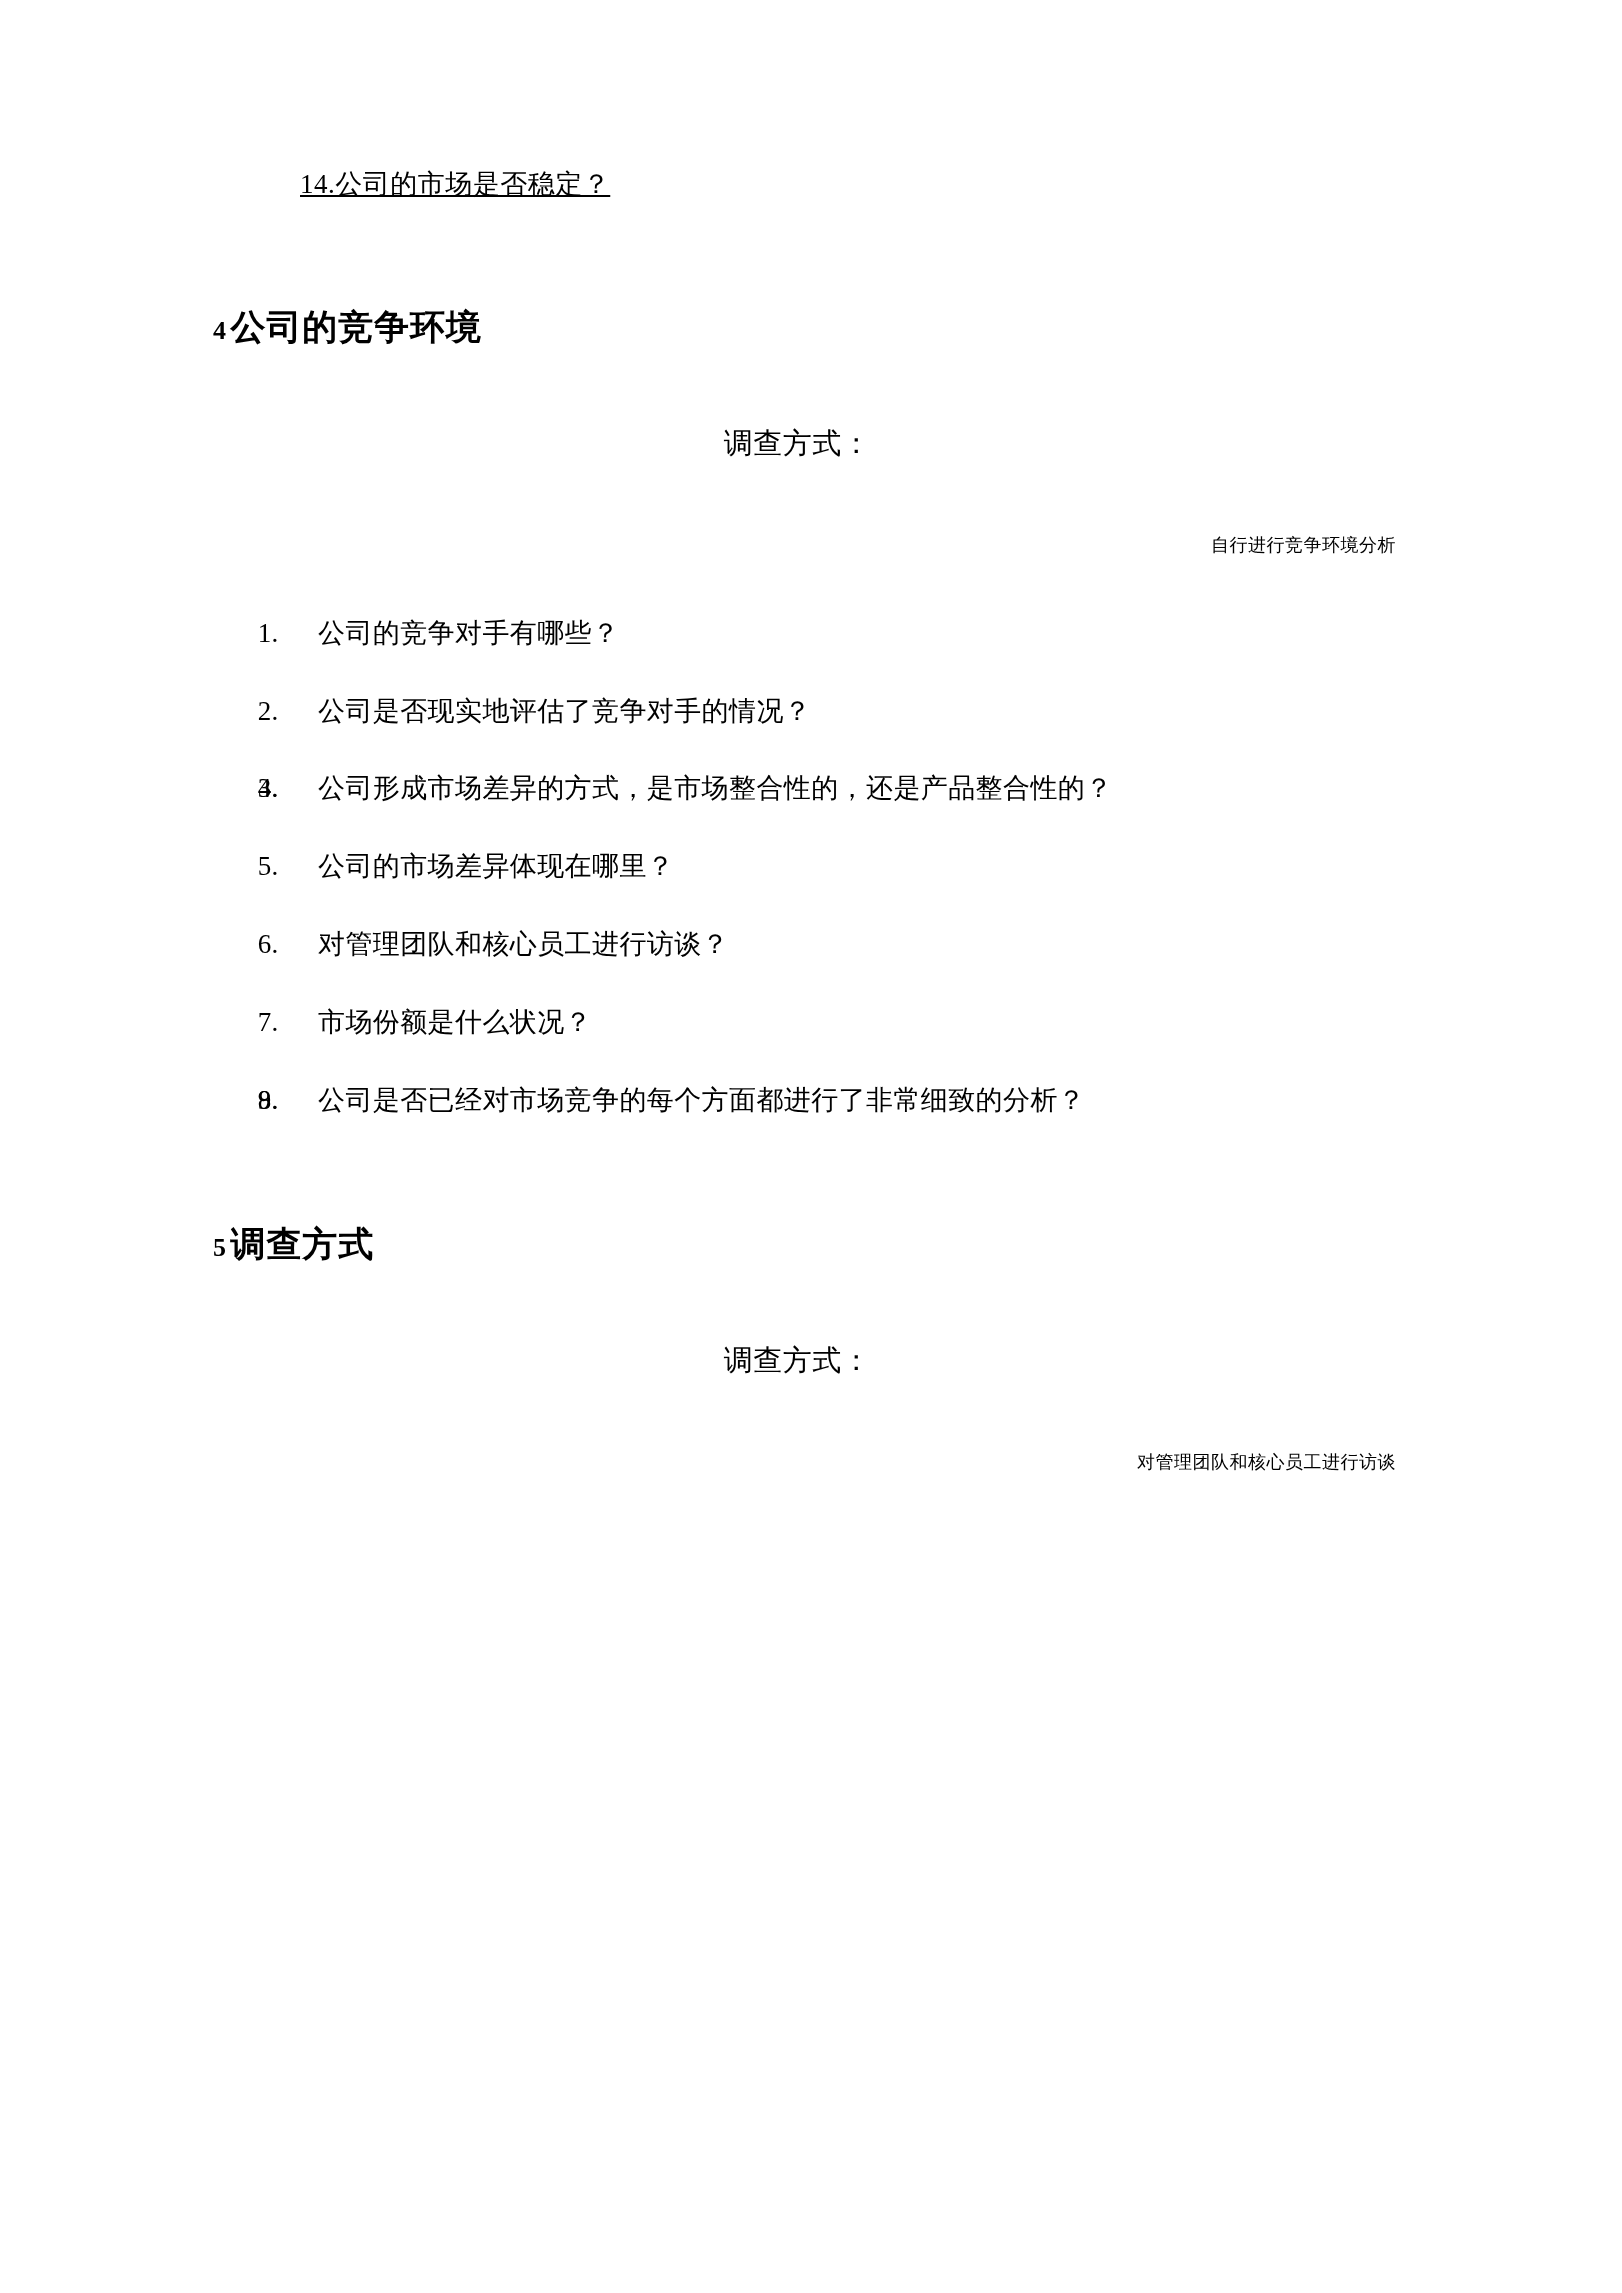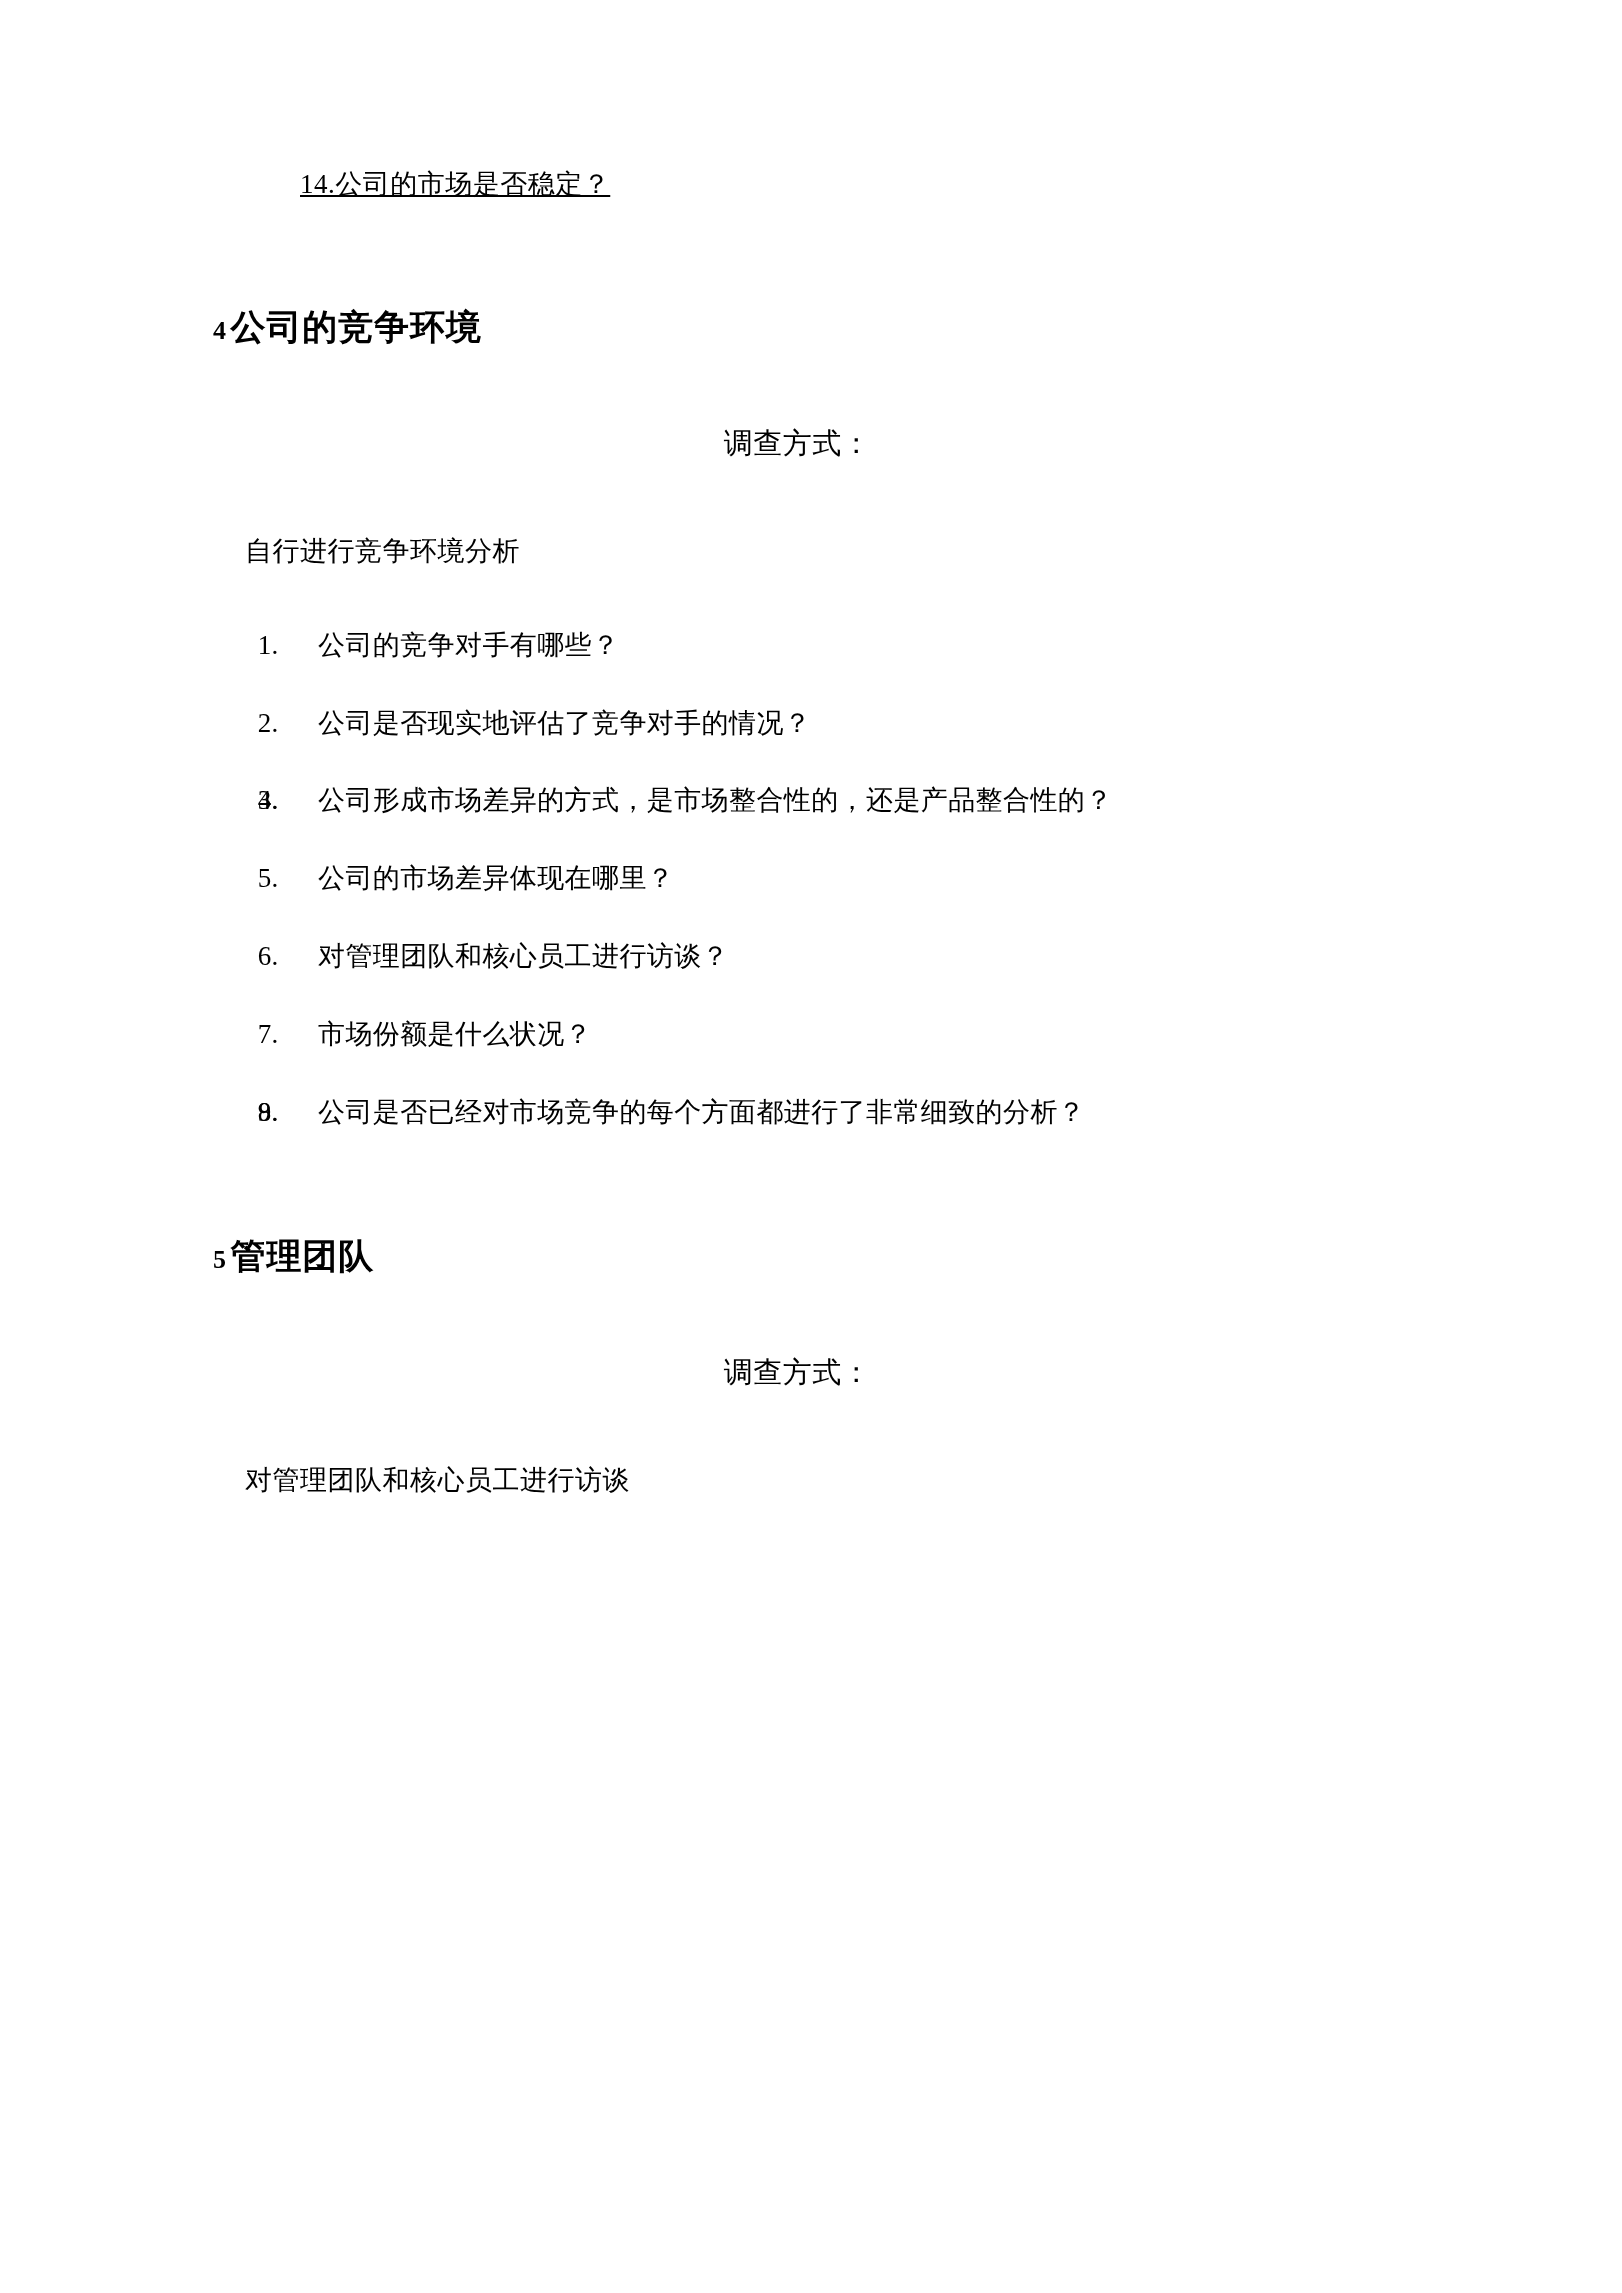--- a/index.html
+++ b/index.html
@@ -55,22 +55,22 @@
 
   .method-label {
     margin: 73px 0 0 0;
     font-size: 29px;
     text-align: center;
     letter-spacing: 0.5px;
     padding-right: 64px;
   }
   .method-text {
     margin: 69px 0 0 0;
-    font-size: 27px;
-    text-align: left;
+    font-size: 18px;
+    text-align: right;
     letter-spacing: 0.5px;
     padding-right: 18px;
   }
 
   ol.qlist {
     list-style: none;
     margin: 56px 0 0 0;
     padding: 0;
   }
   ol.qlist li {
@@ -139,21 +139,21 @@
       <li>
         <span class="num">8.</span>
       </li>
       <li>
         <span class="num">9.</span>
         <span class="txt">公司是否已经对市场竞争的每个方面都进行了非常细致的分析？</span>
       </li>
     </ol>
 
     <h2 class="section-heading">
-      <span class="sec-num">5</span><span class="sec-title">管理团队</span>
+      <span class="sec-num">5</span><span class="sec-title">调查方式</span>
     </h2>
 
     <p class="method-label">调查方式：</p>
     <p class="method-text">对管理团队和核心员工进行访谈</p>
 
   </div>
 </div>
 
 
 </body></html>

